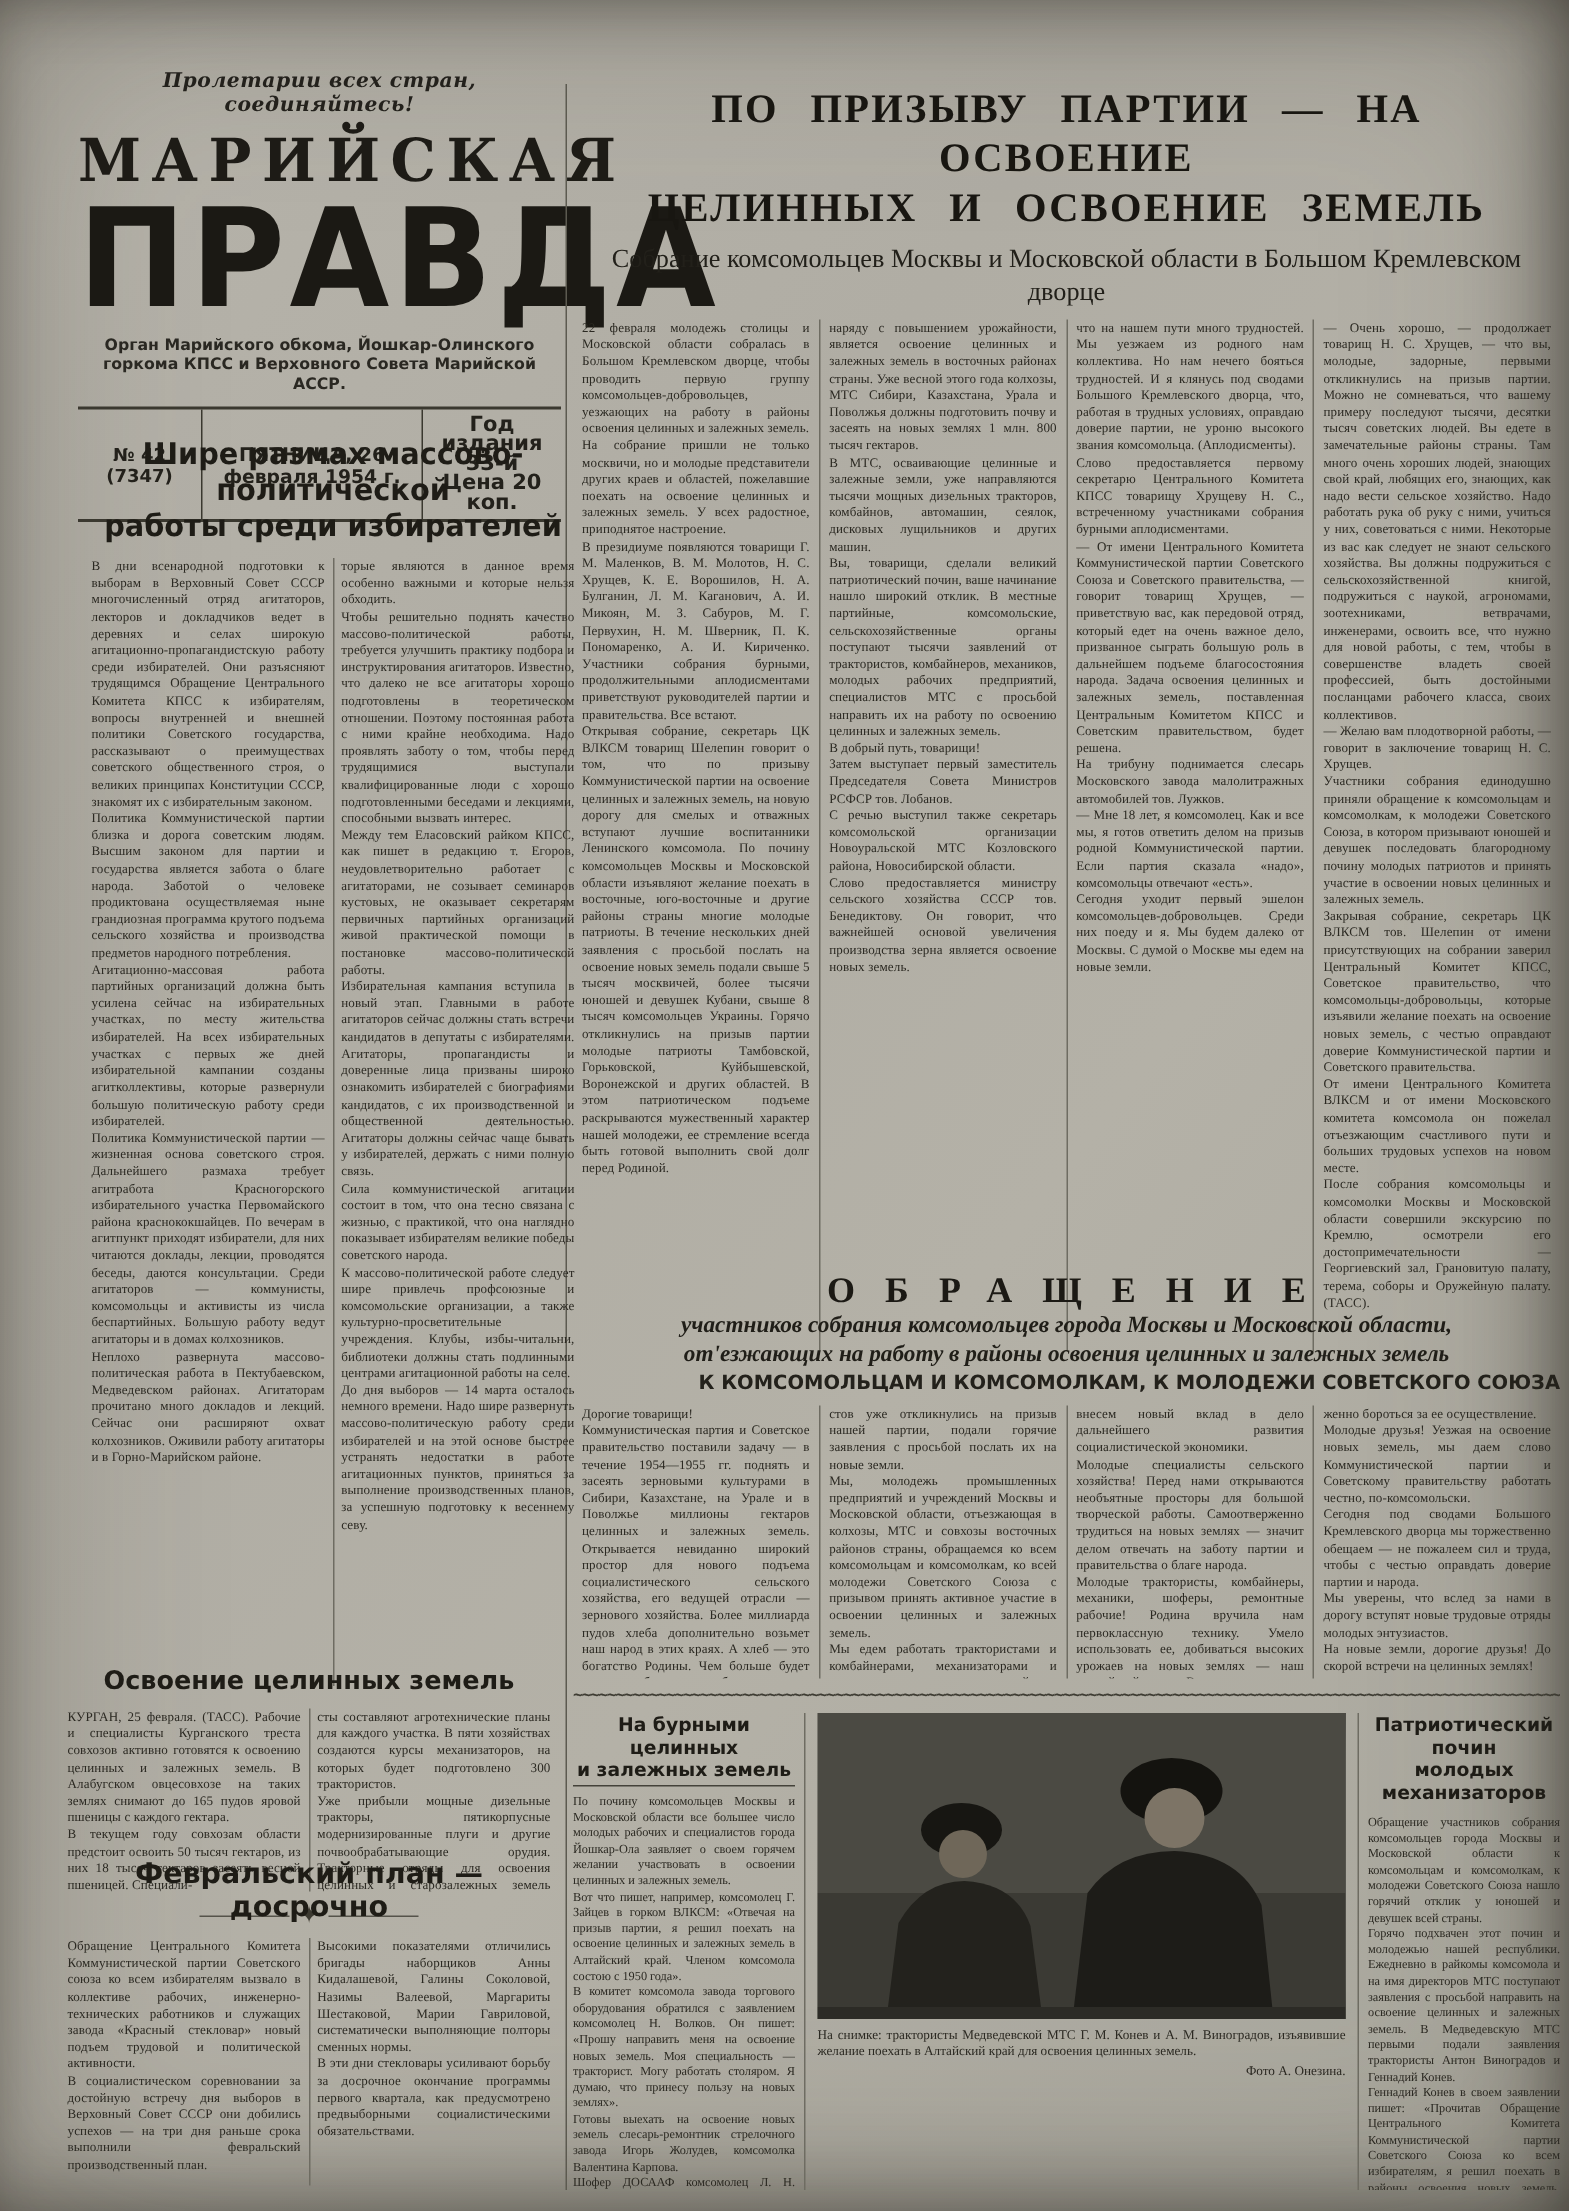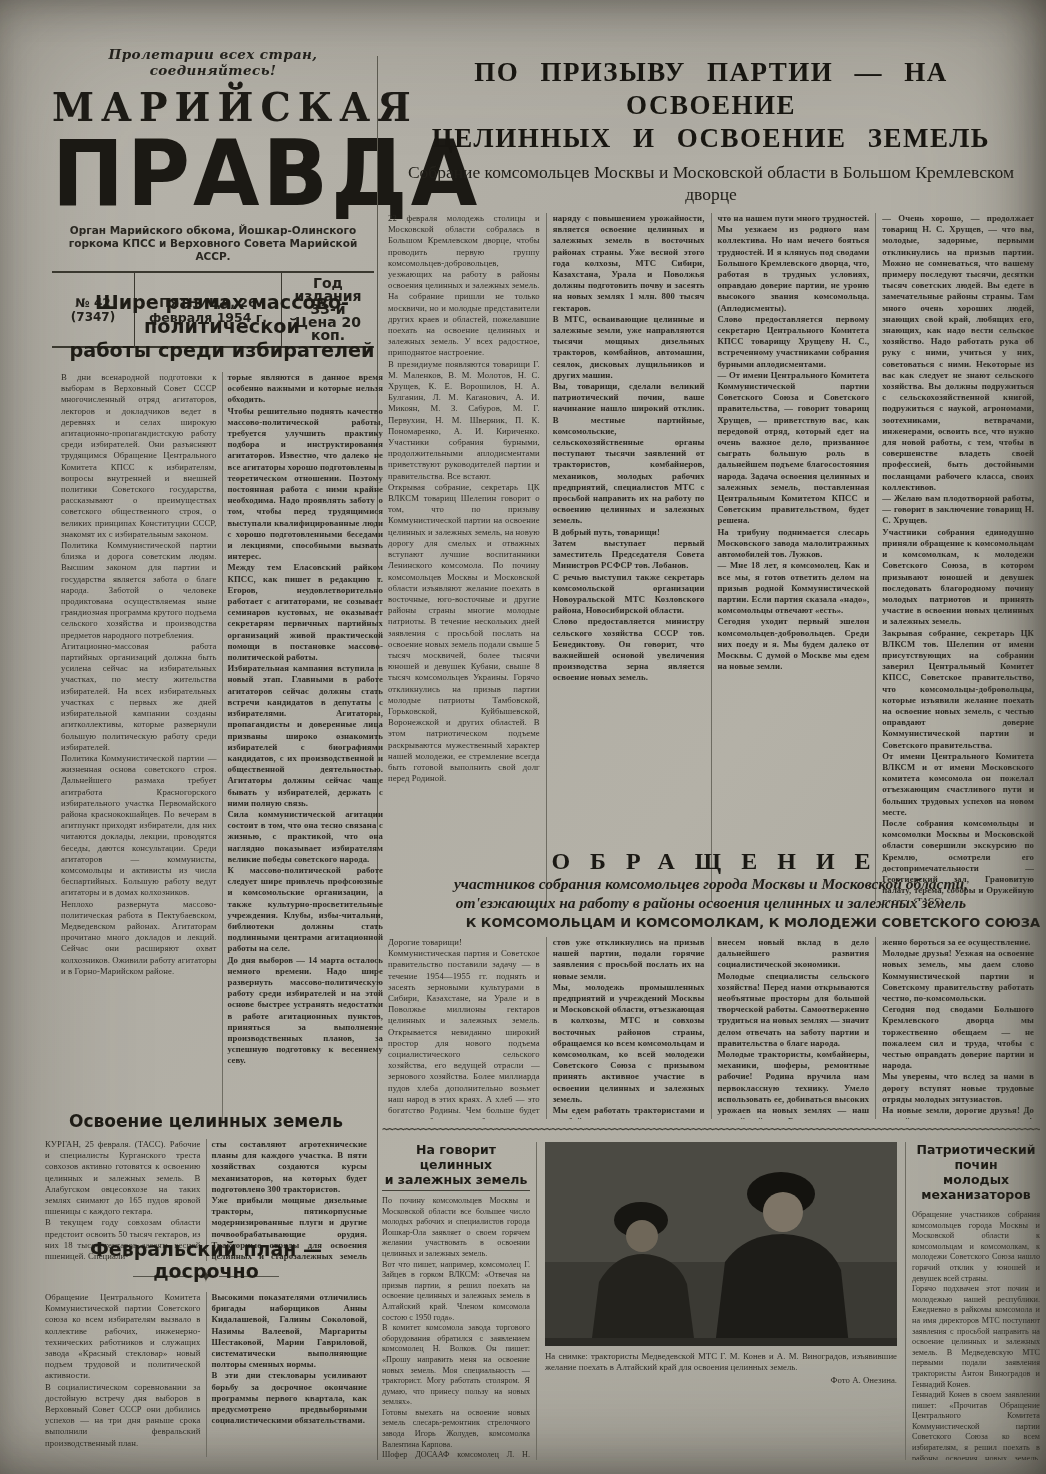--- a/index.html
+++ b/index.html
@@ -17,21 +17,21 @@
   .issue-cell{padding:4px 4px;display:flex;flex-direction:column;justify-content:center;}
   .issue-cell+.issue-cell{border-left:1px solid #3a382f;}
   .issue-no{font-weight:bold;font-size:12px;flex:0 0 74px;}
   .issue-date{font-weight:bold;font-size:12.5px;flex:1;}
   .issue-meta{font-weight:bold;font-size:14px;line-height:13px;flex:0 0 84px;}
   
   .cols{display:flex;}
   .col{white-space:pre-line;text-align:justify;overflow:hidden;}
   .body-sm{font-size:8.7px;line-height:11.2px;letter-spacing:.1px;color:#2b2922;}
   .body-xs{font-size:8.2px;line-height:10.6px;color:#2b2922;}
-  .col+.col{border-left:1px solid #6e6c62;font-weight:bold;}
+  .col+.col{border-left:1px solid #6e6c62;}
   .rule-v{position:absolute;width:1px;background:#5c5a50;}
   
   .editorial{position:absolute;left:56px;top:258px;width:332px;margin-top:32px;}
   .ed-head{font:bold 20px/24px "DejaVu Sans",sans-serif;text-align:center;color:#1e1c16;transform:scaleX(.96);}
   .editorial .cols{margin-top:10px;height:752px;}
   .editorial .col{flex:1;padding:0 5px;}
   .divider{display:flex;align-items:center;justify-content:center;color:#3c3a31;}
   .divider .line{flex:0 0 60px;height:1px;background:#55534a;margin:0 6px;}
   .kurgan{position:absolute;left:40px;top:1111px;width:332px;}
   .sec-head-1{font:bold 17px/20px "DejaVu Sans",sans-serif;text-align:center;color:#1e1c16;}
@@ -187,21 +187,21 @@
 Мы уверены, что вслед за нами в дорогу вступят новые трудовые отряды молодых энтузиастов.
 На новые земли, дорогие друзья! До скорой встречи на целинных землях!</div>
     </div>
     <div class="wavy">~~~~~~~~~~~~~~~~~~~~~~~~~~~~~~~~~~~~~~~~~~~~~~~~~~~~~~~~~~~~~~~~~~~~~~~~~~~~~~~~~~~~~~~~~~~~~~~~~~~~~~~~~~~~~~~~~~~~~~~~~~~~~~~~~~~~~~~~~~~~~~~~~~~~~~~~~~~~~~</div>
   </div>
 
   <div class="bottom">
 
     <div class="yoshkar">
       <div class="box-head">
-        <div>На говорит целинных</div>
+        <div>На бурными целинных</div>
         <div>и залежных земель</div>
       </div>
       <div class="col body-xs" style="height:282px;">По почину комсомольцев Москвы и Московской области все большее число молодых рабочих и специалистов города Йошкар-Ола заявляет о своем горячем желании участвовать в освоении целинных и залежных земель.
 Вот что пишет, например, комсомолец Г. Зайцев в горком ВЛКСМ: «Отвечая на призыв партии, я решил поехать на освоение целинных и залежных земель в Алтайский край. Членом комсомола состою с 1950 года».
 В комитет комсомола завода торгового оборудования обратился с заявлением комсомолец Н. Волков. Он пишет: «Прошу направить меня на освоение новых земель. Моя специальность — тракторист. Могу работать столяром. Я думаю, что принесу пользу на новых землях».
 Готовы выехать на освоение новых земель слесарь-ремонтник стрелочного завода Игорь Жолудев, комсомолка Валентина Карпова.
 Шофер ДОСААФ комсомолец Л. Н. Козлов просит направить его на работу в Алтайский край.
 Прием заявлений молодых патриотов продолжается.</div>
     </div>
 

